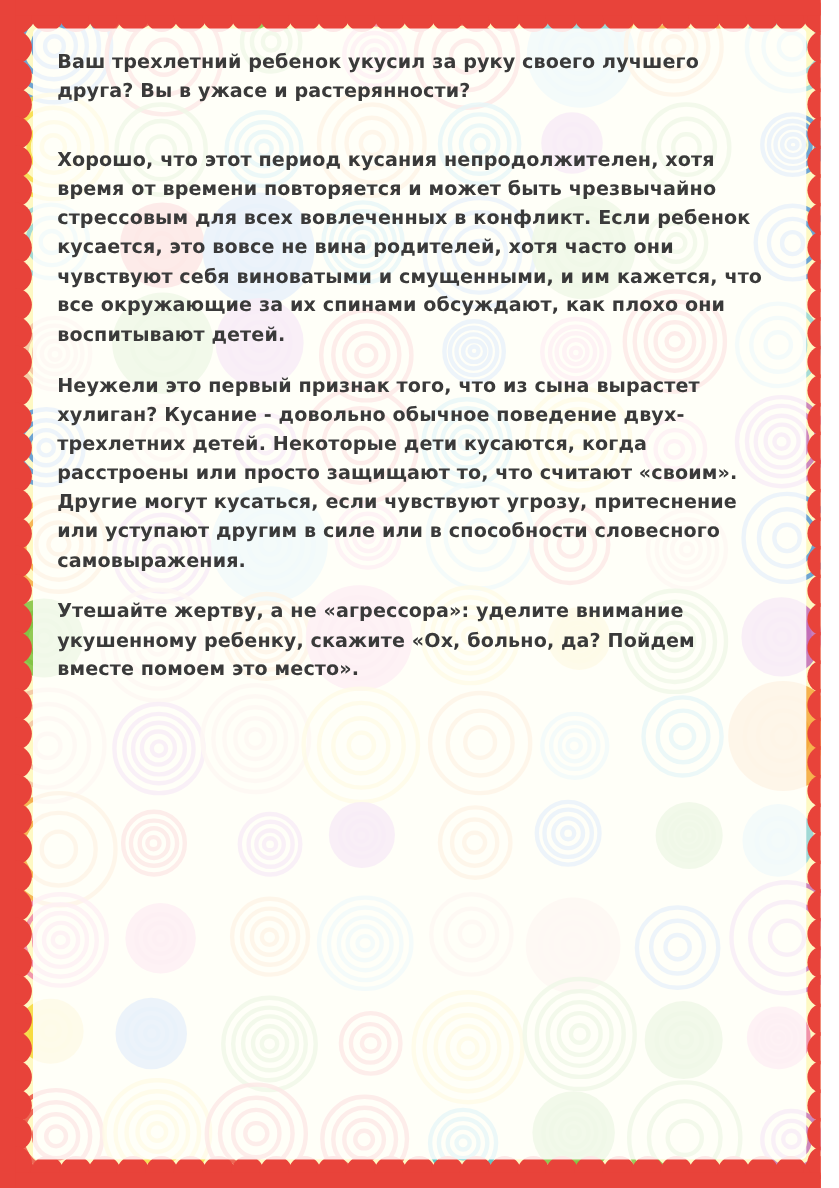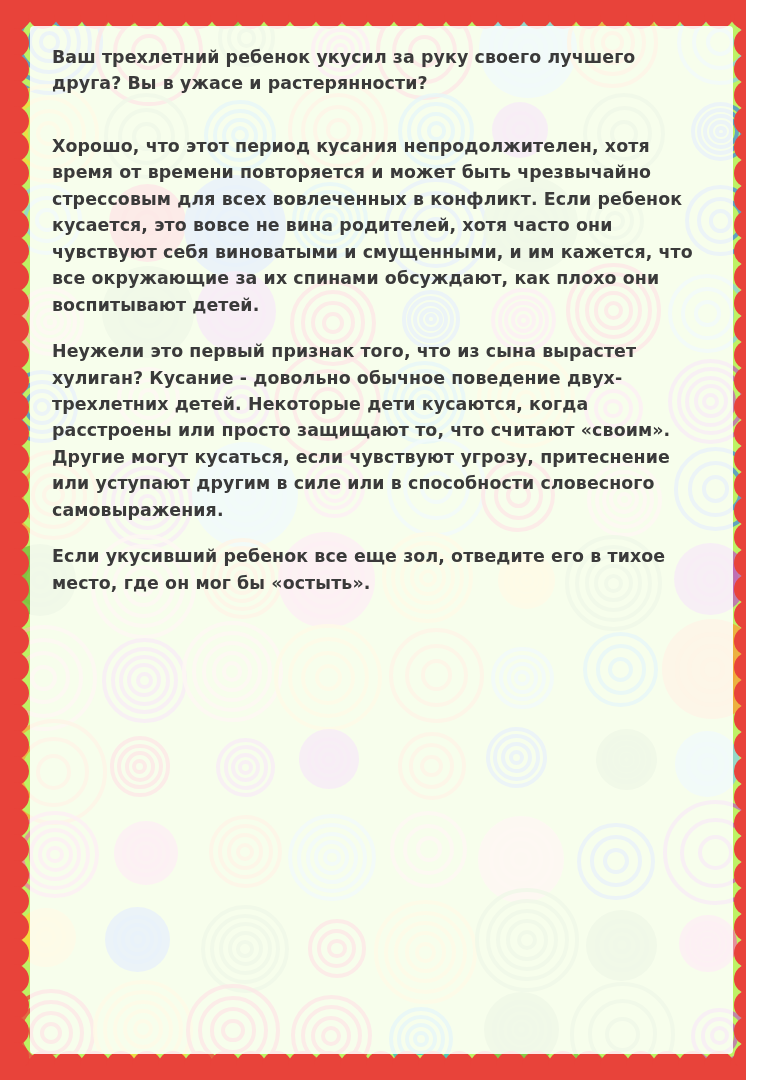--- a/index.html
+++ b/index.html
@@ -11,21 +11,21 @@
     height: 1080px;
     font-family: "DejaVu Sans", sans-serif;
     background: #ffffff;
     overflow: hidden;
   }
 
   .page {
     position: relative;
     width: 746px;
     height: 1080px;
-    background: #bef264;
+    background: #fef9c3;
     overflow: hidden;
   }
 
   
   .pattern {
     position: absolute;
     inset: 0;
     overflow: hidden;
   }
   .pattern .ring {
@@ -651,17 +651,17 @@
   <div class="content">
 
     <p class="intro">Ваш трехлетний  ребенок укусил за руку своего лучшего друга? Вы в ужасе и растерянности?</p>
 
     <p>Хорошо, что этот период кусания непродолжителен, хотя время от времени повторяется и может быть чрезвычайно стрессовым для всех вовлеченных в конфликт. Если ребенок кусается, это вовсе не вина родителей, хотя часто они чувствуют себя виноватыми и смущенными, и им кажется, что все окружающие за их спинами обсуждают, как плохо они воспитывают детей.</p>
 
     <p>Неужели это первый признак того, что из сына вырастет хулиган? Кусание - довольно обычное поведение двух-трехлетних детей. Некоторые дети кусаются, когда расстроены или просто защищают то, что считают «своим». Другие могут кусаться, если чувствуют угрозу, притеснение или уступают другим в силе или в способности словесного самовыражения.</p>
 
 
     <div class="list-block">
-      <p class="tight">Если укусивший ребенок все еще зол, отведите его в тихое место, где он мог бы «остыть».</p>
+      <p class="tight">Утешайте жертву, а не «агрессора»: уделите внимание укушенному ребенку, скажите «Ох, больно, да? Пойдем вместе помоем это место».</p>
     </div>
 
   </div>
 </div>
 
 </body></html>

